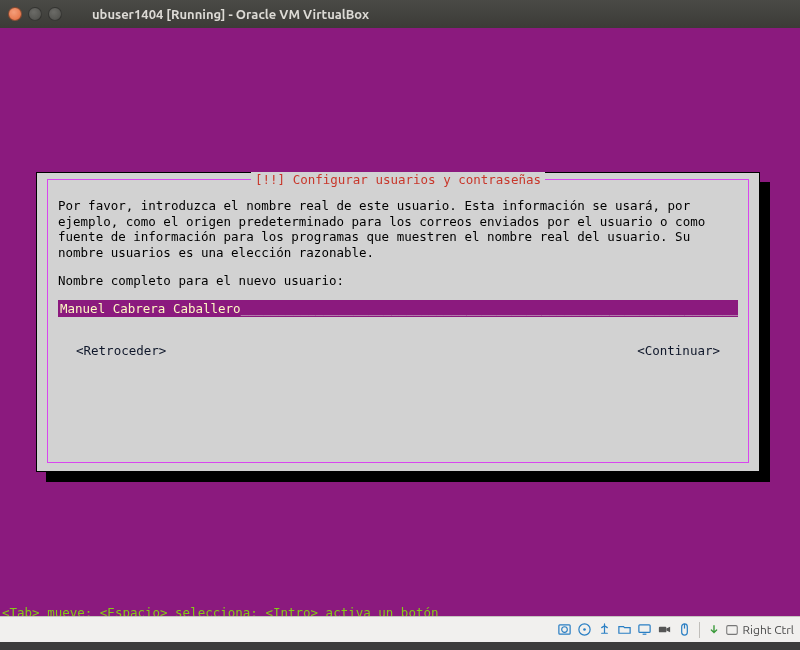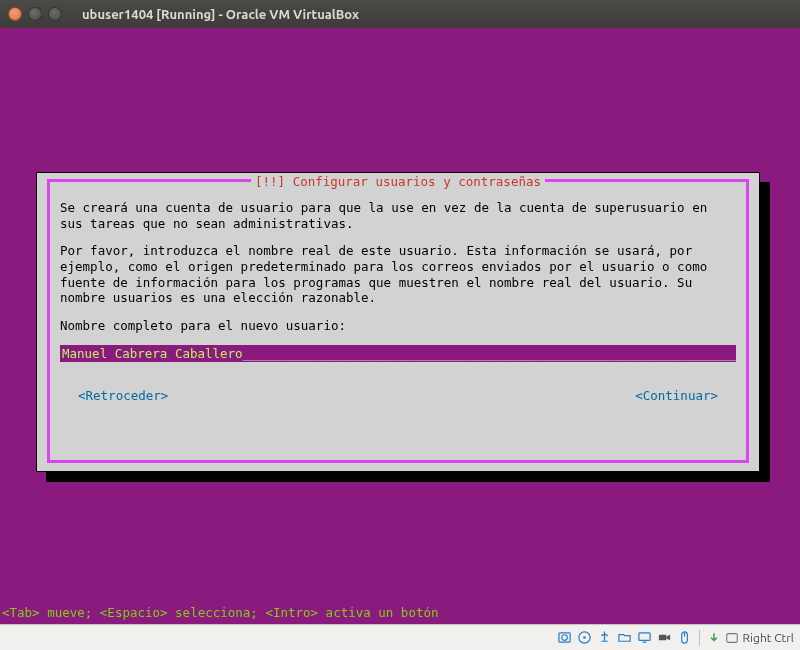--- a/index.html
+++ b/index.html
@@ -10,21 +10,21 @@
       background: #3c3c3c;
       overflow: hidden;
       position: relative;
     }
     .window-titlebar {
       height: 28px;
       background: linear-gradient(to bottom, #4a4a46, #3c3b37);
       display: flex;
       align-items: center;
       padding: 0 8px;
-      gap: 8px;
+      gap: 18px;
     }
     .window-controls { display: flex; gap: 6px; }
     .win-btn {
       width: 14px; height: 14px; border-radius: 50%;
       border: 1px solid rgba(0,0,0,0.4);
     }
     .win-close { background: radial-gradient(circle at 40% 35%, #f49e7a, #e26a3c); }
     .win-min, .win-max { background: radial-gradient(circle at 40% 35%, #6b6b67, #4c4c48); }
     .window-title {
       margin-left: 12px;
@@ -49,21 +49,21 @@
       left: 36px; top: 144px;
       width: 724px; height: 300px;
       background: #d2d2d2;
       border: 1px solid #000;
       font-family: "DejaVu Sans Mono", "Courier New", monospace;
       font-size: 12.5px;
       padding: 6px 10px 8px 10px;
       color: #000;
     }
     .inner-frame {
-      border: 3px solid #d946ef;
+      border: 1px solid #d946ef;
       width: 100%;
       height: 100%;
       position: relative;
       padding: 18px 10px 17px 10px;
     }
     .frame-title {
       position: absolute;
       top: -8px;
       left: 50%;
       transform: translateX(-50%);
@@ -76,40 +76,40 @@
     .prompt { margin-bottom: 12px; }
     .input-line {
       background: #8B1A7E;
       color: #fff;
       padding: 1px 2px;
       width: 100%;
       letter-spacing: 0;
       overflow: hidden;
       white-space: nowrap;
     }
-    .input-value { background: #8B1A7E; color: #bef264; }
+    .input-value { background: #8B1A7E; color: #fef9c3; }
     .input-fill { color: #d2d2d2; }
     .nav-row {
       display: flex;
       justify-content: space-between;
       margin-top: 26px;
       padding: 0 18px;
     }
-    .nav-btn { color: #0369a1; cursor: pointer; }
+    .nav-btn { color: #0f172a; cursor: pointer; }
     .hint-bar {
       position: absolute;
       left: 2px;
       bottom: 4px;
       color: #84cc16;
       font-family: "DejaVu Sans Mono", "Courier New", monospace;
       font-size: 12.5px;
     }
     .statusbar {
       position: absolute;
-      left: 0; right: 0; bottom: 0;
+      left: 0; right: 0; bottom: 8px;
       height: 26px;
       background: #f1f0ee;
       border-top: 1px solid #c7c5c0;
       display: flex;
       justify-content: flex-end;
       align-items: center;
       padding: 0 6px;
       gap: 5px;
       font-size: 12px;
       color: #4a4a4a;
@@ -129,21 +129,20 @@
     <div class="win-btn win-max"></div>
   </div>
   <div class="window-title">ubuser1404 [Running] - Oracle VM VirtualBox</div>
 </div>
 
 <div class="vm-screen">
   <div class="installer-shadow"></div>
   <div class="installer-box">
     <div class="inner-frame">
       <div class="frame-title">[!!] Configurar usuarios y contraseñas</div>
-      <div class="desc">Se creará una cuenta de usuario para que la use en vez de la cuenta de superusuario en sus tareas que no sean administrativas.</div>
       <div class="desc">Por favor, introduzca el nombre real de este usuario. Esta información se usará, por ejemplo, como el origen predeterminado para los correos enviados por el usuario o como fuente de información para los programas que muestren el nombre real del usuario. Su nombre usuarios es una elección razonable.</div>
       <div class="prompt">Nombre completo para el nuevo usuario:</div>
       <div class="input-line"><span class="input-value">Manuel Cabrera Caballero</span><span class="input-fill">_____________________________________________________________________</span></div>
       <div class="nav-row">
         <span class="nav-btn">&lt;Retroceder&gt;</span>
         <span class="nav-btn">&lt;Continuar&gt;</span>
       </div>
     </div>
   </div>
   <div class="hint-bar">&lt;Tab&gt; mueve; &lt;Espacio&gt; selecciona; &lt;Intro&gt; activa un botón</div>

